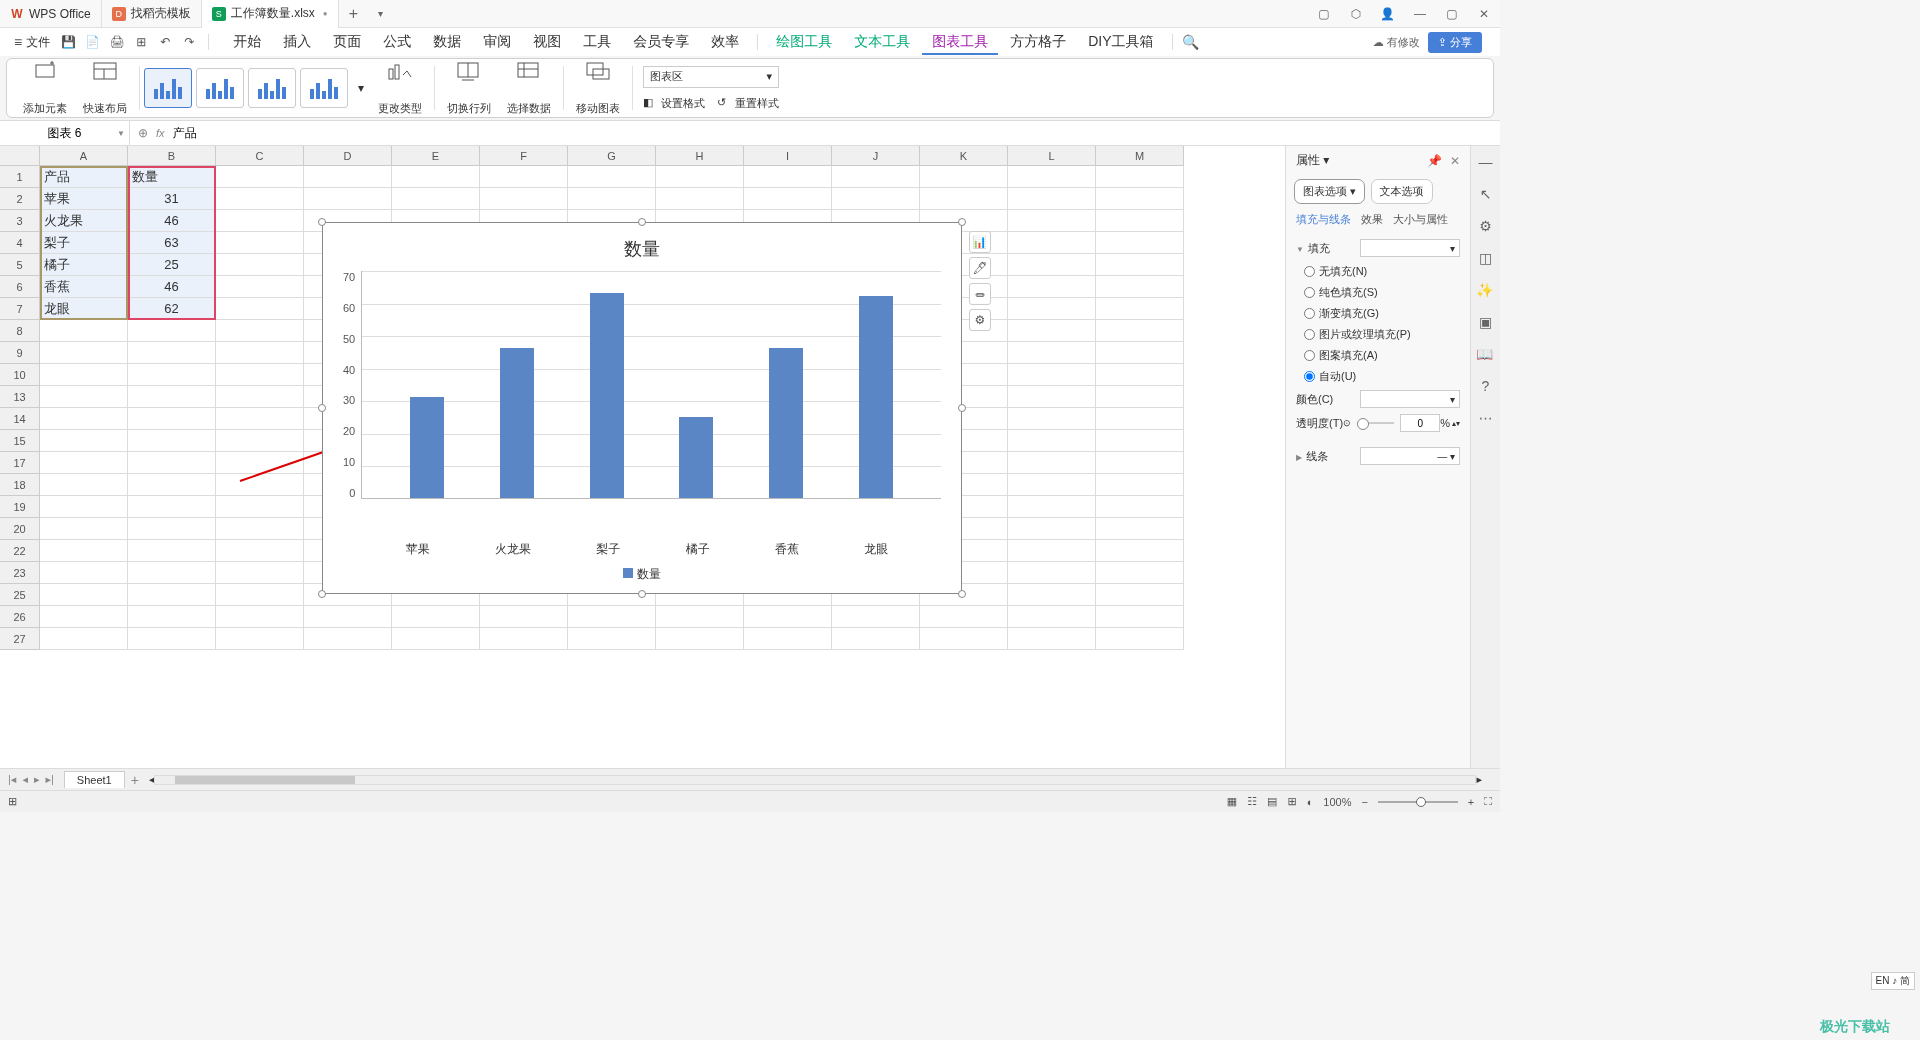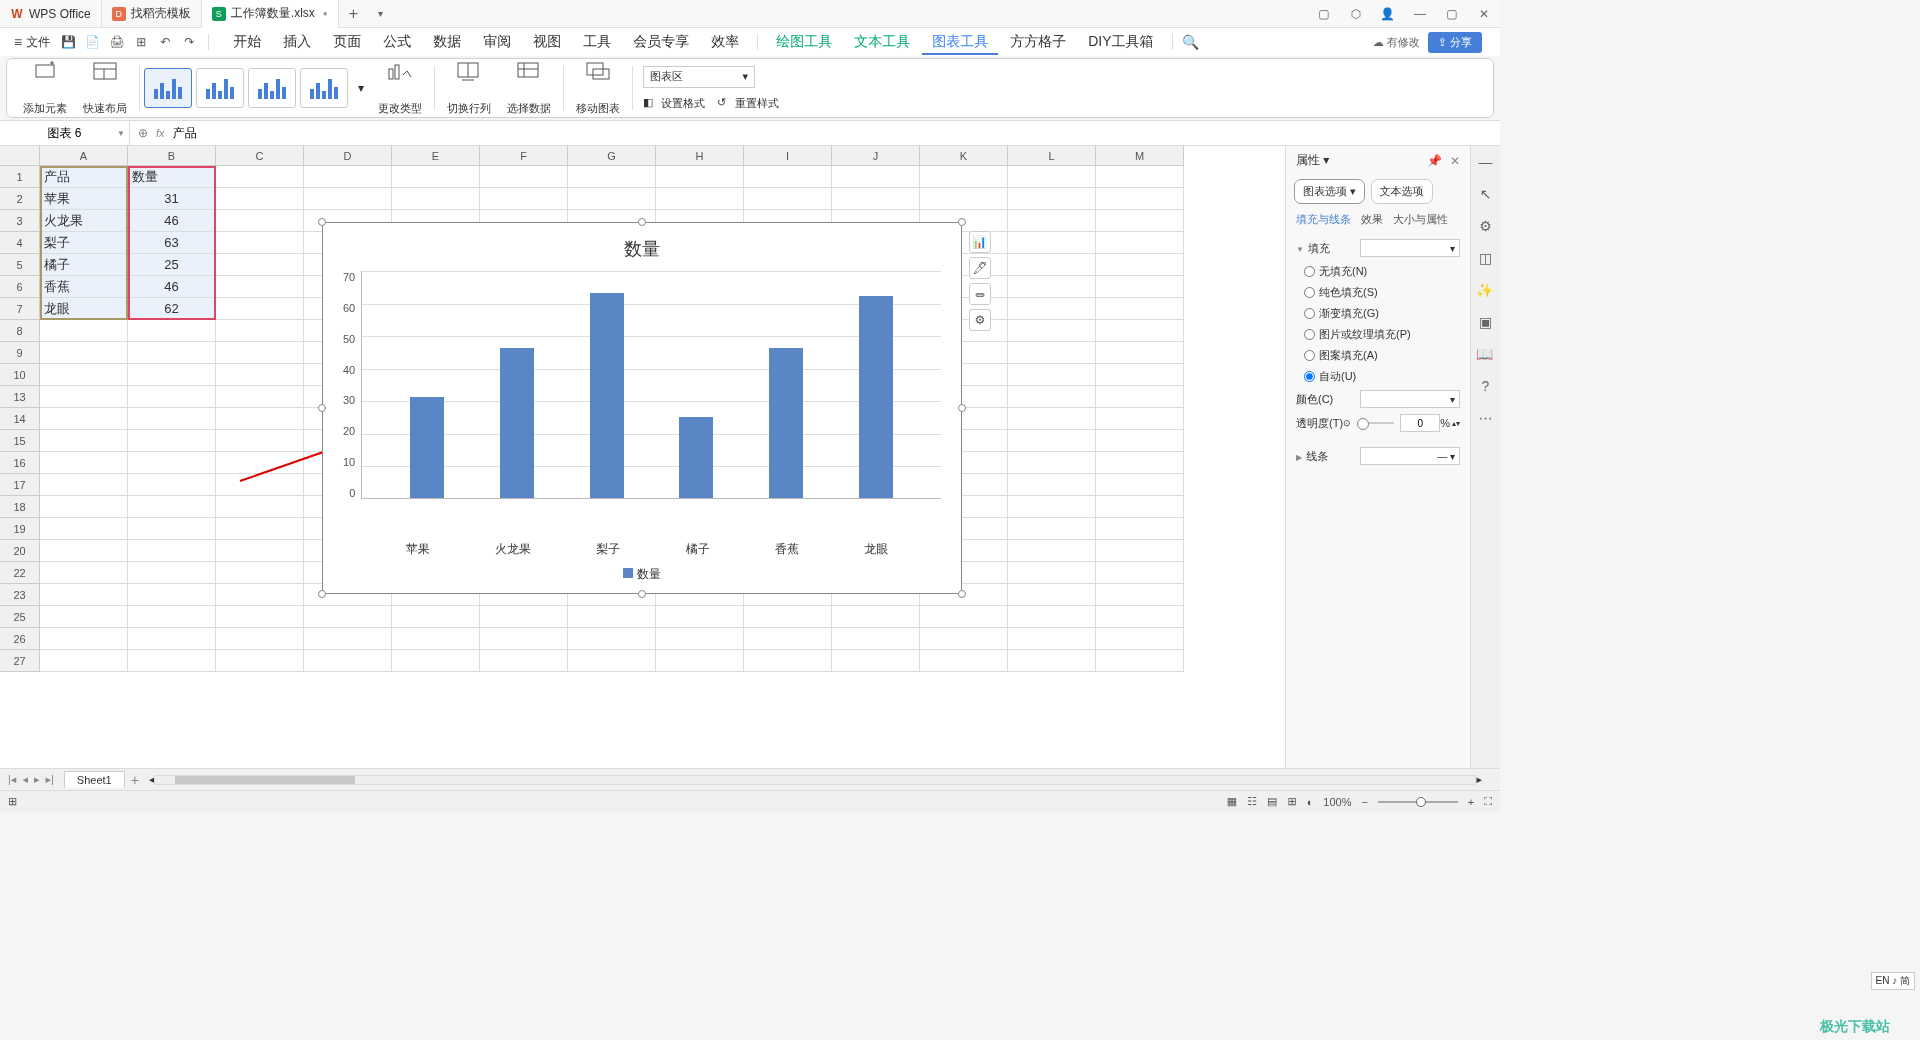--- a/index.html
+++ b/index.html
@@ -21,38 +21,38 @@
   
   .menubar { height: 28px; background: #fff; display: flex; align-items: center; padding: 0 8px; }
   .menu-left { display: flex; align-items: center; gap: 2px; }
   .menu-item-icon { width: 22px; height: 22px; display: flex; align-items: center; justify-content: center; color: #555; cursor: pointer; }
   .file-menu { display: flex; align-items: center; padding: 0 6px; font-size: 12px; cursor: pointer; }
   .hamburger { font-size: 14px; color: #555; margin-right: 4px; }
   .menu-sep { width: 1px; height: 16px; background: #ddd; margin: 0 6px; }
   .menu-tabs { display: flex; align-items: center; gap: 2px; margin-left: 8px; }
   .menu-tab { padding: 4px 10px; font-size: 14px; cursor: pointer; color: #333; text-align: center; }
   .menu-tab.tool { color: #0a7; }
-  .menu-tab.active { color: #3b82f6; border-bottom: 2px solid #467fd7; padding-bottom: 2px; }
+  .menu-tab.active { color: #a21caf; border-bottom: 2px solid #467fd7; padding-bottom: 2px; }
   .menubar-right { margin-left: auto; display: flex; align-items: center; gap: 8px; padding-right: 10px; }
   .search-ico { color: #555; font-size: 14px; }
   .cloud-txt { font-size: 11px; color: #666; display: flex; align-items: center; gap: 3px; }
   .share-btn { background: #467fd7; color: #fff; padding: 3px 10px; border-radius: 3px; font-size: 11px; cursor: pointer; }
   
   
   .ribbon { height: 60px; background: #fff; border: 1px solid #d0d0d0; border-radius: 6px; margin: 2px 6px; display: flex; align-items: center; padding: 0 8px; }
   .rgroup { display: flex; flex-direction: column; align-items: center; justify-content: center; padding: 0 8px; font-size: 11px; color: #333; }
   .rgroup-svg { width: 26px; height: 20px; }
   .rgrp-label { font-size: 11px; margin-top: 20px; }
   .rsep { width: 1px; height: 44px; background: #e0e0e0; margin: 0 4px; }
   .chart-thumbs { display: flex; gap: 4px; }
   .chart-thumb { width: 48px; height: 40px; border: 1px solid #ccc; border-radius: 3px; display: flex; align-items: center; justify-content: center; cursor: pointer; }
   .chart-thumb.selected { border-color: #467fd7; background: #eaf1fb; }
   .thumb-bars { display: flex; align-items: flex-end; gap: 2px; height: 22px; }
   .tb { width: 4px; background: #467fd7; }
-  .rcombo { width: 112px; height: 22px; border: 1px solid #ccc; display: flex; align-items: center; padding: 0 6px; font-size: 11px; justify-content: space-between; cursor: pointer; }
+  .rcombo { width: 136px; height: 22px; border: 1px solid #ccc; display: flex; align-items: center; padding: 0 6px; font-size: 11px; justify-content: space-between; cursor: pointer; }
   .rsmall { display: flex; align-items: center; gap: 4px; font-size: 11px; color: #333; margin-top: 4px; cursor: pointer; }
   .ricon { width: 14px; height: 14px; display: inline-block; }
   
   
   .fbar { height: 26px; background: #fff; border-top: 1px solid #dcdcdc; border-bottom: 1px solid #dcdcdc; display: flex; align-items: center; }
   .namebox { width: 130px; border-right: 1px solid #dcdcdc; height: 100%; display: flex; align-items: center; justify-content: center; position: relative; }
   .namebox input { border: none; width: 80px; text-align: center; font-size: 12px; outline: none; }
   .namebox-dd { position: absolute; right: 4px; color: #888; font-size: 8px; }
   .fxarea { display: flex; align-items: center; padding: 0 8px; gap: 8px; flex: 1; }
   .fxarea .fx { font-style: italic; color: #888; font-size: 11px; }
@@ -534,36 +534,20 @@
           <div class="cell"></div>
           <div class="cell"></div>
           <div class="cell"></div>
           <div class="cell"></div>
           <div class="cell"></div>
           <div class="cell"></div>
           <div class="cell"></div>
         </div>
         <div class="row">
           <div class="rh">15</div>
-          <div class="cell"></div>
-          <div class="cell"></div>
-          <div class="cell"></div>
-          <div class="cell"></div>
-          <div class="cell"></div>
-          <div class="cell"></div>
-          <div class="cell"></div>
-          <div class="cell"></div>
-          <div class="cell"></div>
-          <div class="cell"></div>
-          <div class="cell"></div>
-          <div class="cell"></div>
-          <div class="cell"></div>
-        </div>
-        <div class="row">
-          <div class="rh">16</div>
           <div class="cell"></div>
           <div class="cell"></div>
           <div class="cell"></div>
           <div class="cell"></div>
           <div class="cell"></div>
           <div class="cell"></div>
           <div class="cell"></div>
           <div class="cell"></div>
           <div class="cell"></div>
           <div class="cell"></div>

